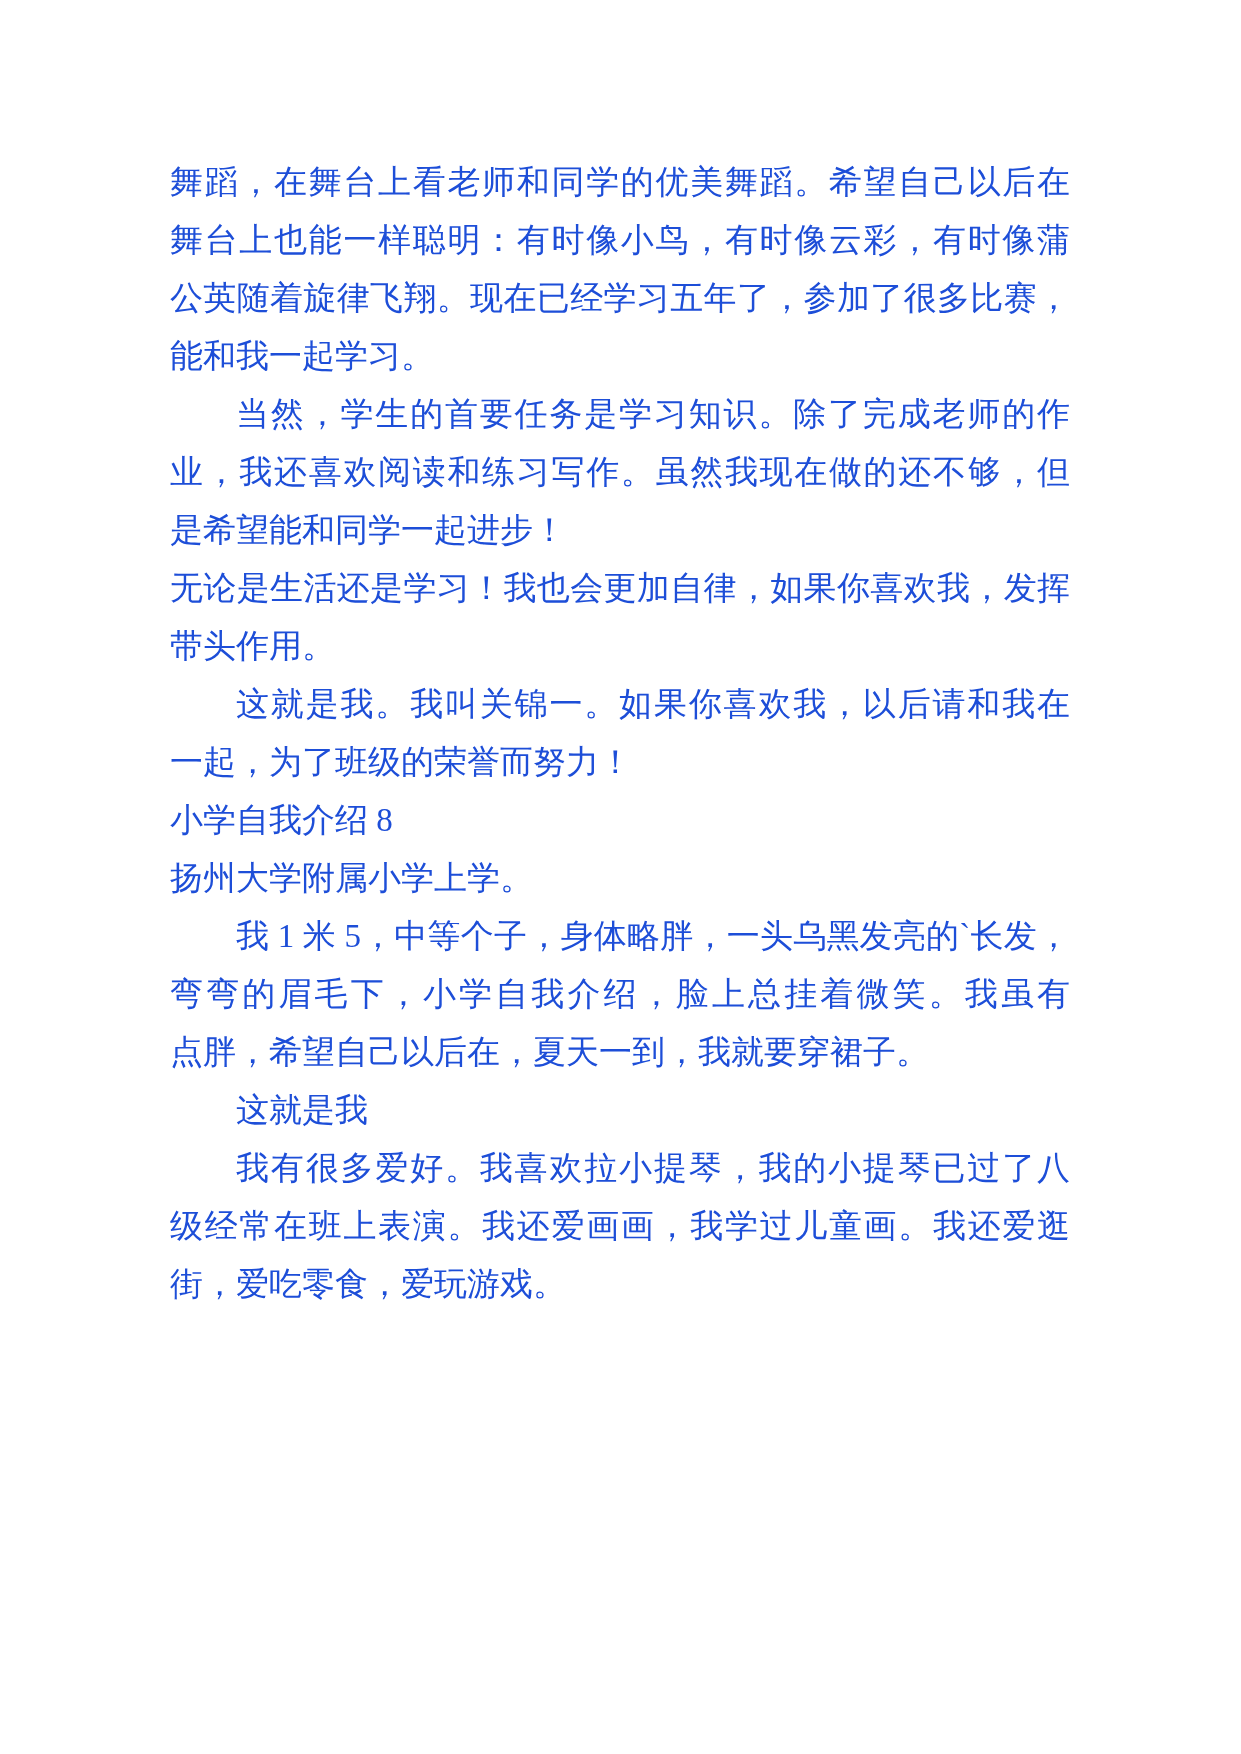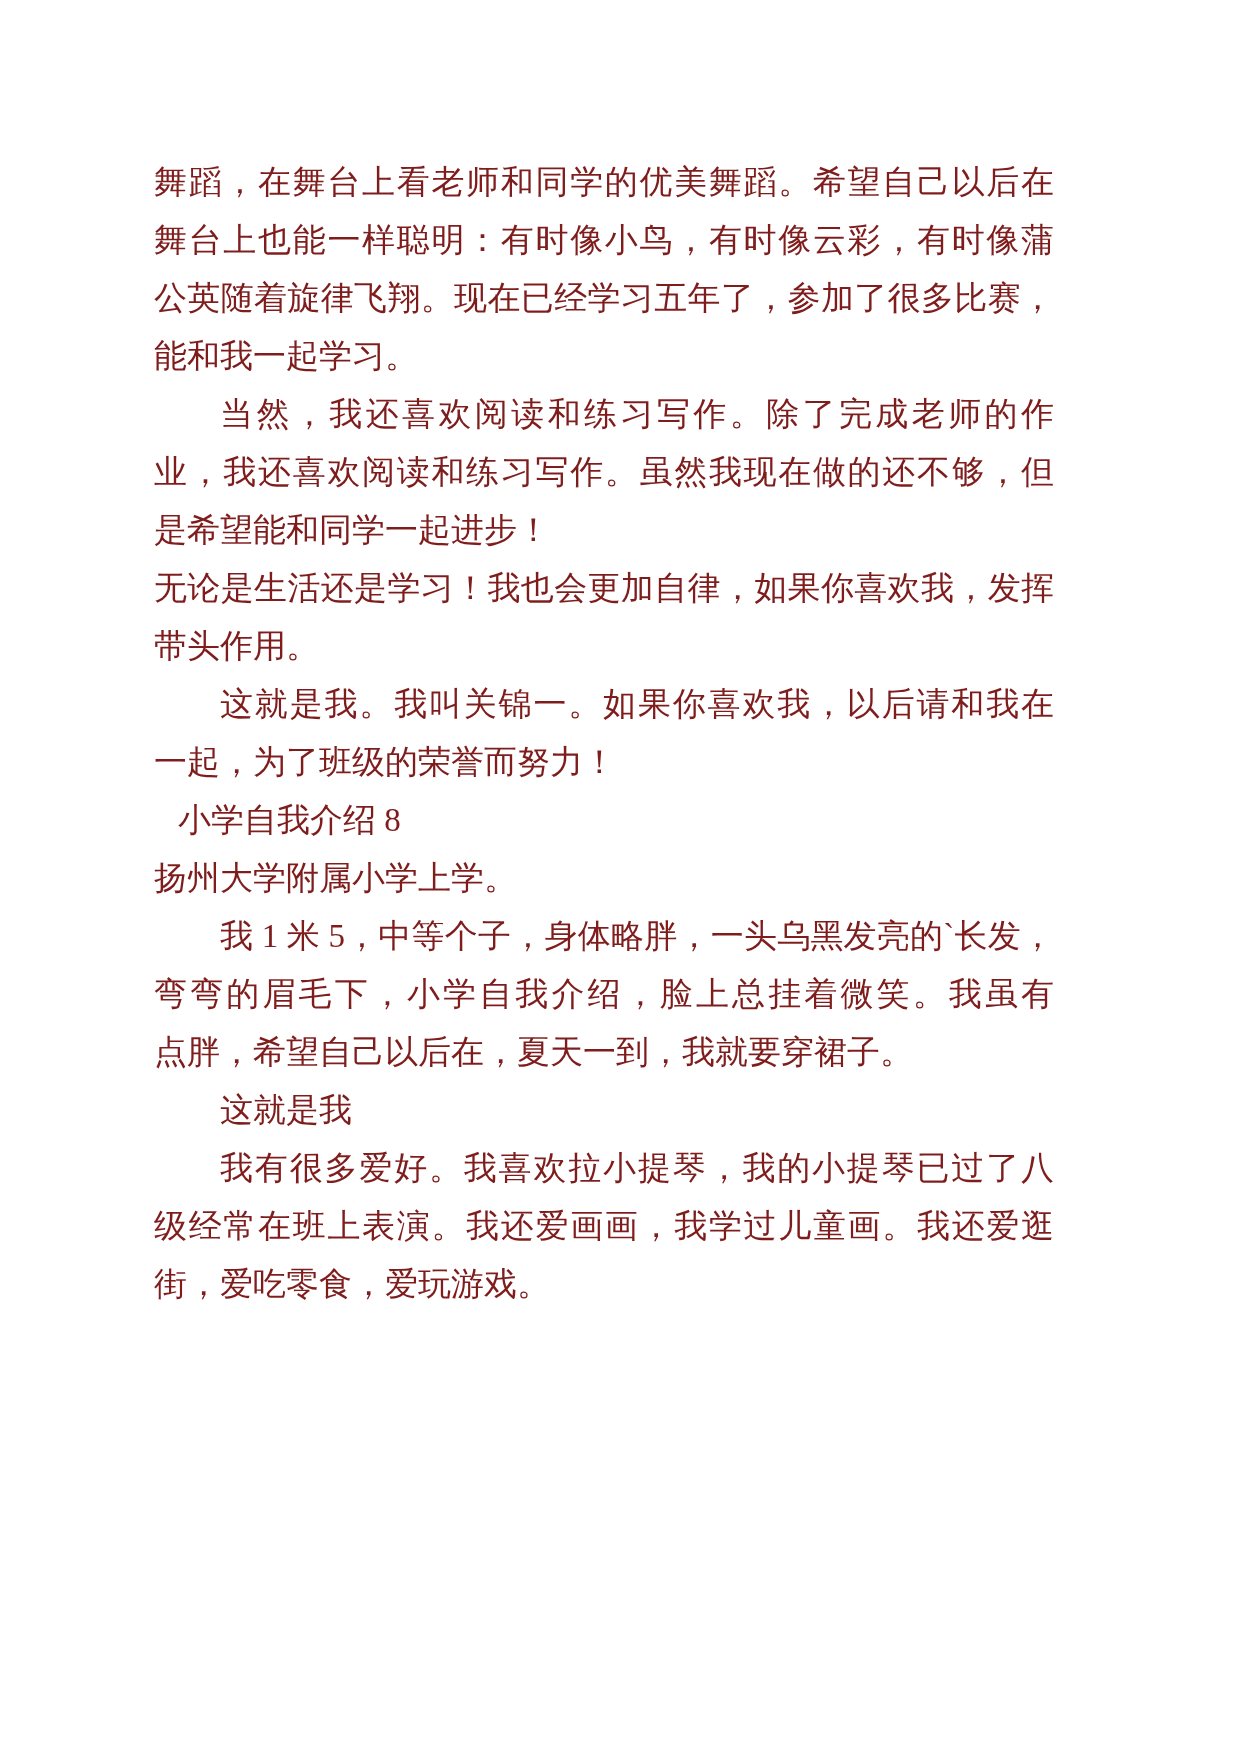--- a/index.html
+++ b/index.html
@@ -10,60 +10,59 @@
   .page {
     position: relative;
     width: 1241px;
     height: 1754px;
     background: #ffffff;
     overflow: hidden;
     font-family: "Liberation Serif", "DejaVu Serif", serif;
   }
   .essay-body {
     position: absolute;
-    left: 154px;
+    left: 170px;
     top: 153px;
     width: 900px;
-    color: #7f1d1d;
+    color: #1d4ed8;
     font-size: 33px;
     line-height: 58px;
   }
   .para { margin: 0; }
   .line {
     text-align: justify;
     text-align-last: justify;
     white-space: pre-wrap;
     height: 58px;
     overflow: hidden;
   }
   .line.last {
     text-align-last: left;
   }
   .line.indent {
     text-indent: 2em;
   }
   .para.heading .line {
     text-align: center;
     text-align-last: left;
-    margin-left: 24px;
   }
 </style>
 </head>
 <body>
 
 <div class="page">
   <div class="essay-body">
       <div class="para body">
         <div class="line">舞蹈，在舞台上看老师和同学的优美舞蹈。希望自己以后在</div>
         <div class="line">舞台上也能一样聪明：有时像小鸟，有时像云彩，有时像蒲</div>
         <div class="line">公英随着旋律飞翔。现在已经学习五年了，参加了很多比赛，</div>
         <div class="line last">能和我一起学习。</div>
       </div>
       <div class="para body">
-        <div class="line indent">当然，我还喜欢阅读和练习写作。除了完成老师的作</div>
+        <div class="line indent">当然，学生的首要任务是学习知识。除了完成老师的作</div>
         <div class="line">业，我还喜欢阅读和练习写作。虽然我现在做的还不够，但</div>
         <div class="line last">是希望能和同学一起进步！</div>
       </div>
       <div class="para body">
         <div class="line">无论是生活还是学习！我也会更加自律，如果你喜欢我，发挥</div>
         <div class="line last">带头作用。</div>
       </div>
       <div class="para body">
         <div class="line indent">这就是我。我叫关锦一。如果你喜欢我，以后请和我在</div>
         <div class="line last">一起，为了班级的荣誉而努力！</div>

